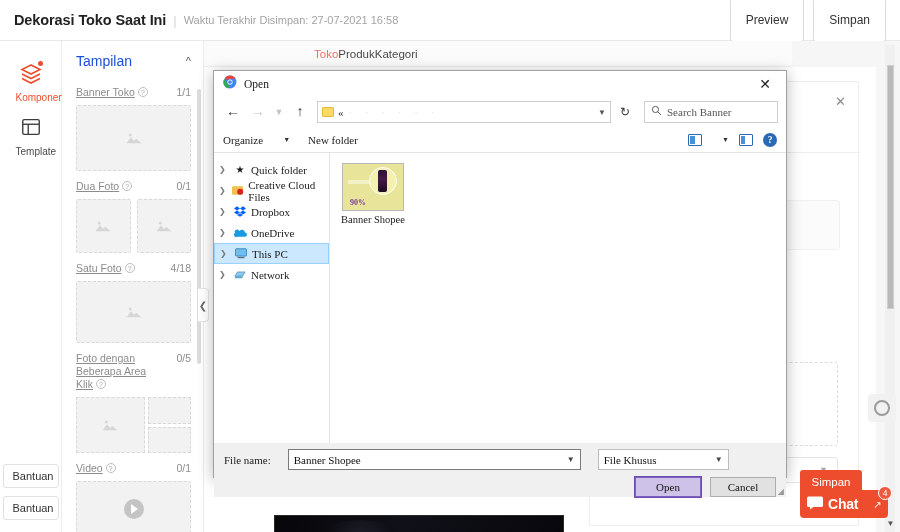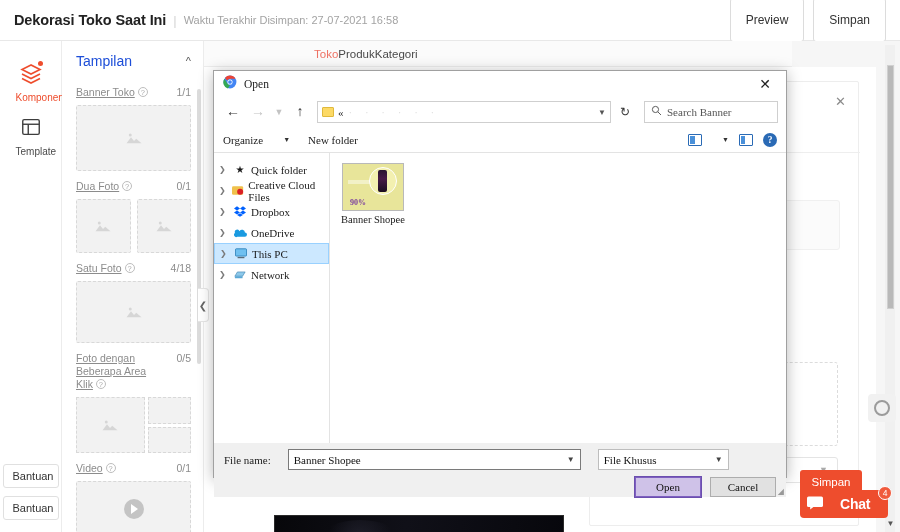--- a/index.html
+++ b/index.html
@@ -184,21 +184,21 @@
   
   .float-simpan {
     position:absolute; left:800px; top:470px; width:62px; height:24px;
     background:#ee4d2d; color:#fff; font-size:11.5px;
     display:flex; align-items:center; justify-content:center; border-radius:3px 3px 0 0;
     z-index:5; cursor:pointer;
   }
   .chat-widget {
     position:absolute; left:800px; top:490px; width:88px; height:28px;
     background:#ee4d2d; border-radius:4px; display:flex; align-items:center;
-    padding:0 7px; gap:17px; z-index:6; cursor:pointer;
+    padding:0 7px; gap:5px; z-index:6; cursor:pointer;
   }
   .chat-label { color:#fff; font-size:14px; font-weight:bold; letter-spacing:-.2px;}
   .chat-div { width:1px; height:15px; background:rgba(255,255,255,.5); margin-left:auto;}
   .chat-exp { color:#fff; font-size:10px; padding-left:5px;}
   .chat-badge {
     position:absolute; left:878px; top:486px; width:14px; height:14px; border-radius:50%;
     background:#f05a3c; border:1px solid #fff; color:#fff; font-size:8.5px;
     display:flex; align-items:center; justify-content:center; z-index:7;
   }
   .caret-mini {

